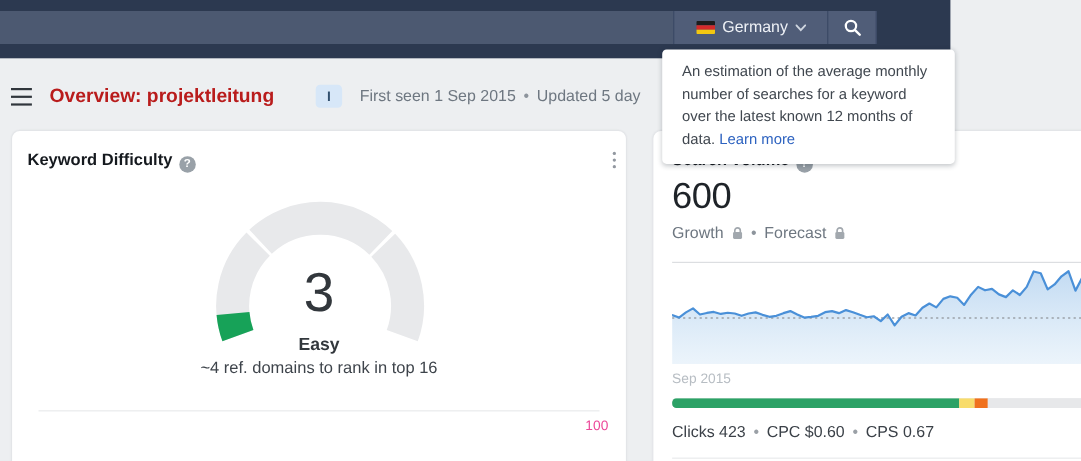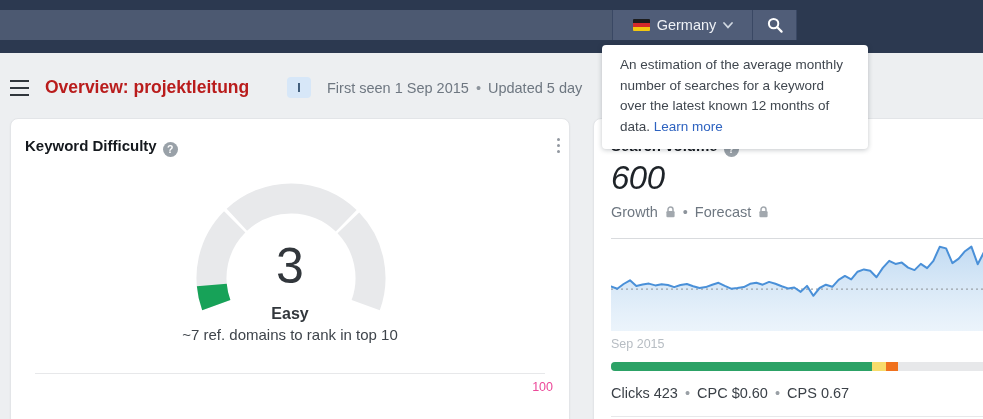--- a/index.html
+++ b/index.html
@@ -1,20 +1,20 @@
 <!DOCTYPE html>
 <html><head>
 <meta charset="utf-8">
 <style>
   html,body{margin:0;padding:0;background:#dfe1e4;}
   .page{position:relative;width:983px;height:419px;overflow:hidden;background:#edeff1;
         font-family:"Liberation Sans","DejaVu Sans",sans-serif;-webkit-font-smoothing:antialiased;}
 
   
-  .topbar{position:absolute;left:0;top:0;width:983px;height:53px;background:#2c3950;}
+  .topbar{position:absolute;left:0;top:0;width:864px;height:53px;background:#2c3950;}
   .topbar-band{position:absolute;left:0;top:10px;width:795px;height:30px;background:#4c5971;}
   .country-btn{position:absolute;left:612px;top:10px;width:140px;height:30px;display:flex;align-items:center;
                justify-content:center;gap:7px;border-left:1px solid #3a4864;cursor:pointer;background:#505d78;}
   .country-label{color:#eef1f6;font-size:14.5px;}
   .search-btn{position:absolute;left:752px;top:10px;width:43px;height:30px;display:flex;align-items:center;
               justify-content:center;border-left:1px solid #3a4864;border-right:1px solid #3a4864;cursor:pointer;background:#505d78;}
   .flag{width:17px;height:12px;display:inline-block;overflow:hidden;border-radius:1px;}
   .flag div{height:4px;}
   .flag .f1{background:#1d1d1d;}.flag .f2{background:#d42a2a;}.flag .f3{background:#f3c710;}
 
@@ -48,21 +48,21 @@
 
   
   .gauge-svg{position:absolute;left:170px;top:60px;}
   .gauge-score{position:absolute;left:0;right:0;top:118px;text-align:center;font-size:50px;color:#32373c;}
   .gauge-rating{position:absolute;left:0;right:0;top:186px;text-align:center;font-size:16px;font-weight:700;color:#32373c;}
   .gauge-hint{position:absolute;left:0;right:0;top:207px;text-align:center;font-size:15px;color:#3e444b;}
   .kd-divider{position:absolute;left:24px;right:24px;top:254px;height:1px;background:#e7e8ea;}
   .kd-scale-max{position:absolute;right:16px;top:261px;font-size:12.5px;color:#ec4899;}
 
   
-  .sv-volume{position:absolute;left:17px;top:40px;font-size:33px;color:#1e2328;letter-spacing:-.5px;font-style:italic;}
+  .sv-volume{position:absolute;left:17px;top:40px;font-size:33px;color:#1e2328;letter-spacing:-.5px;}
   .sv-growth-row{position:absolute;left:17px;top:85px;font-size:14.5px;color:#6e7781;display:flex;align-items:center;gap:7px;cursor:pointer;}
   .sv-growth-row .bullet{color:#8d949c;}
   .lock-icon{display:inline-block;}
   .chart-wrap{position:absolute;left:17px;top:119px;width:373px;height:93px;}
   .chart-topline{position:absolute;left:0;top:0;width:100%;height:1px;background:#d9dbde;}
   .sv-xtick{position:absolute;left:17px;top:218px;font-size:12.5px;color:#b7bdc3;}
   .clicks-bar{position:absolute;left:17px;top:243px;width:373px;height:9px;border-radius:4px 0 0 4px;
               overflow:hidden;display:flex;background:#e7e8ea;}
   .clicks-bar div{height:100%;}
   .sv-metrics{position:absolute;left:17px;top:266px;font-size:14.5px;color:#3b4148;white-space:nowrap;}
@@ -120,21 +120,21 @@
       </div>
 
     <svg id="kd-gauge" class="gauge-svg" width="220" height="170" viewBox="0 0 220 170">
         <path d="M35.29 126.19 A79.5 79.5 0 0 1 53.69 42.88" fill="none" stroke="#e8e9eb" stroke-width="30"></path>
         <path d="M55.88 40.76 A79.5 79.5 0 0 1 165.23 41.81" fill="none" stroke="#e8e9eb" stroke-width="30"></path>
         <path d="M167.38 43.97 A79.5 79.5 0 0 1 184.71 126.19" fill="none" stroke="#e8e9eb" stroke-width="30"></path>
         <path d="M35.29 126.19 A79.5 79.5 0 0 1 30.81 105.98" fill="none" stroke="#17a258" stroke-width="30"></path>
       </svg>
     <div class="gauge-score">3</div>
     <div class="gauge-rating">Easy</div>
-    <div class="gauge-hint">~7 ref. domains to rank in top 10</div>
+    <div class="gauge-hint">~4 ref. domains to rank in top 16</div>
 
     <div class="kd-divider"></div>
     <div class="kd-scale-max">100</div>
   </div>
 
   <div class="card card-sv">
     <div class="card-title"><span>Search volume</span><span class="help-icon">?</span></div>
 
     <div class="sv-volume">600</div>
 

